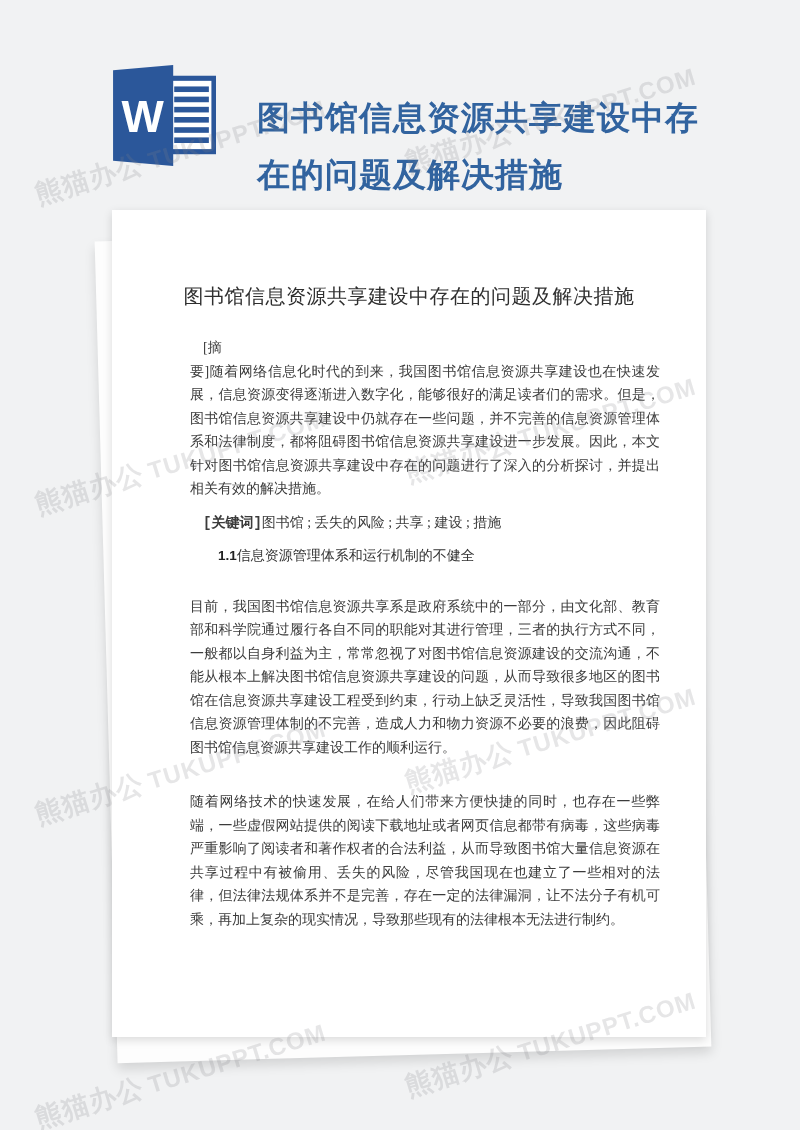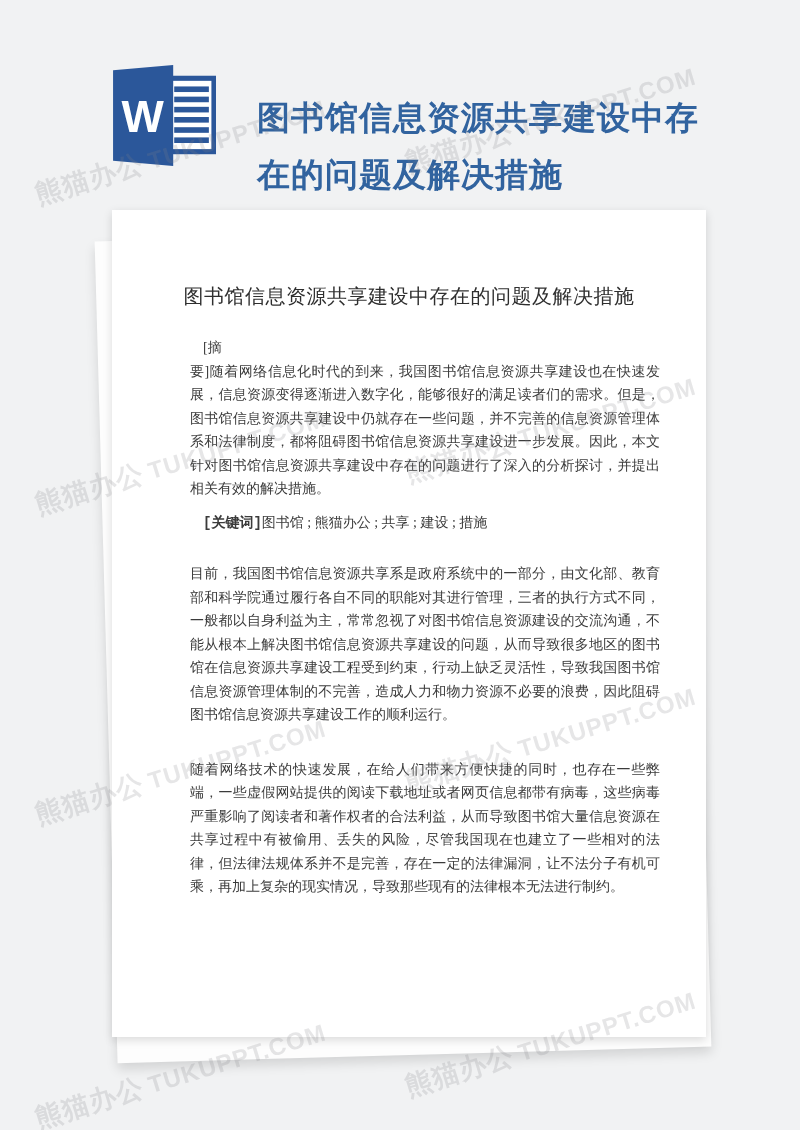--- a/index.html
+++ b/index.html
@@ -86,21 +86,22 @@
   <h1 class="header-title">图书馆信息资源共享建设中存在的问题及解决措施</h1>
 </div>
 
 <div class="back-page"></div>
 
 <div class="doc-page">
   <div class="doc-title">图书馆信息资源共享建设中存在的问题及解决措施</div>
   <div class="doc-body">
     <p class="abs-open">[摘</p>
     <p>要]随着网络信息化时代的到来，我国图书馆信息资源共享建设也在快速发展，信息资源变得逐渐进入数字化，能够很好的满足读者们的需求。但是，图书馆信息资源共享建设中仍就存在一些问题，并不完善的信息资源管理体系和法律制度，都将阻碍图书馆信息资源共享建设进一步发展。因此，本文针对图书馆信息资源共享建设中存在的问题进行了深入的分析探讨，并提出相关有效的解决措施。</p>
-    <p class="keywords"><span class="kw-label">[关键词]</span><span>图书馆 ; 熊猫办公 ; 共享 ; 建设 ; 措施</span></p>
+    <p class="keywords"><span class="kw-label">[关键词]</span><span>图书馆 ; 丢失的风险 ; 共享 ; 建设 ; 措施</span></p>
+    <p class="sec-heading h11-heading"><span class="h-num">1.1</span><span>信息资源管理体系和运行机制的不健全</span></p>
     <p class="p11">目前，我国图书馆信息资源共享系是政府系统中的一部分，由文化部、教育部和科学院通过履行各自不同的职能对其进行管理，三者的执行方式不同，一般都以自身利益为主，常常忽视了对图书馆信息资源建设的交流沟通，不能从根本上解决图书馆信息资源共享建设的问题，从而导致很多地区的图书馆在信息资源共享建设工程受到约束，行动上缺乏灵活性，导致我国图书馆信息资源管理体制的不完善，造成人力和物力资源不必要的浪费，因此阻碍图书馆信息资源共享建设工作的顺利运行。</p>
     <p class="p12">随着网络技术的快速发展，在给人们带来方便快捷的同时，也存在一些弊端，一些虚假网站提供的阅读下载地址或者网页信息都带有病毒，这些病毒严重影响了阅读者和著作权者的合法利益，从而导致图书馆大量信息资源在共享过程中有被偷用、丢失的风险，尽管我国现在也建立了一些相对的法律，但法律法规体系并不是完善，存在一定的法律漏洞，让不法分子有机可乘，再加上复杂的现实情况，导致那些现有的法律根本无法进行制约。</p>
 
   </div>
 </div>
 
 <div class="wm-layer">
   <div class="wm a1"><span class="wm-brand">熊猫办公</span><span>TUKUPPT.COM</span></div>
   <div class="wm b1"><span class="wm-brand">熊猫办公</span><span>TUKUPPT.COM</span></div>
   <div class="wm a2"><span class="wm-brand">熊猫办公</span><span>TUKUPPT.COM</span></div>

